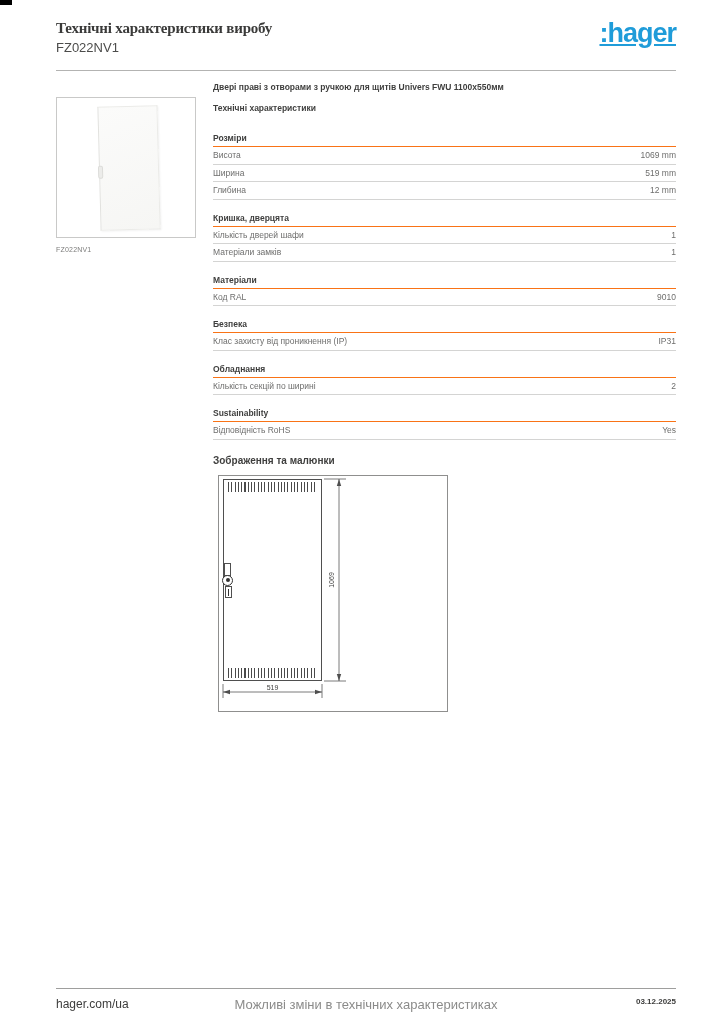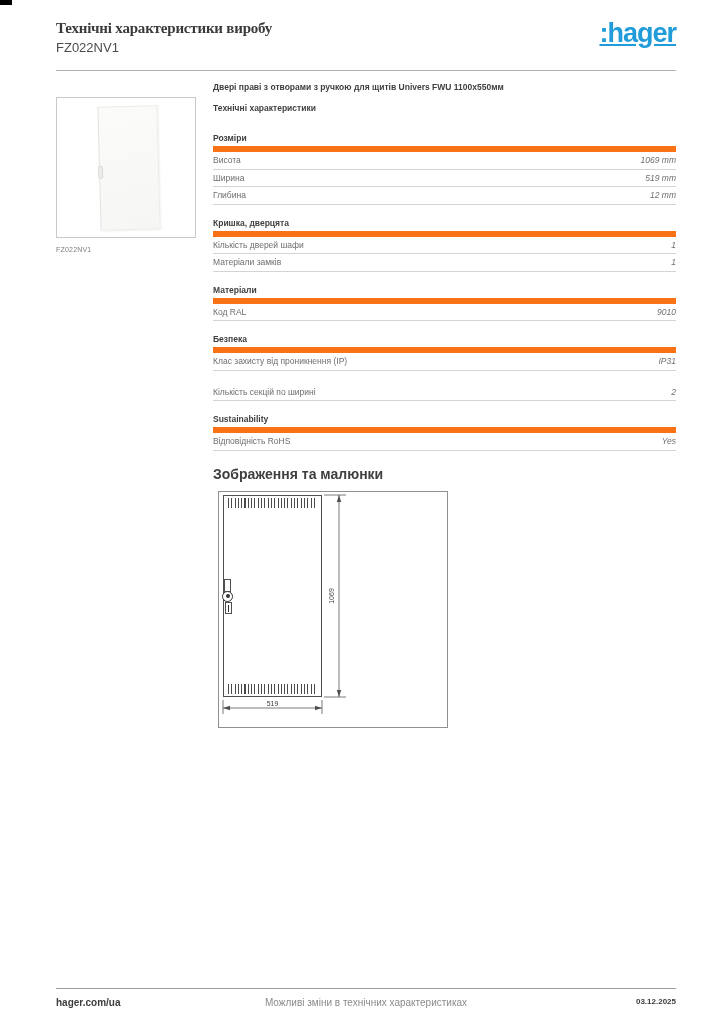--- a/index.html
+++ b/index.html
@@ -32,27 +32,27 @@
                        background: #ececea; border: 1px solid #dcdcd9; border-radius: 2px; }
   .photo-caption { margin-top: 8px; font-size: 7px; color: #7c7c7b; letter-spacing: 0.2px; }
 
   
   .content { position: absolute; left: 213px; top: 82px; width: 463px; }
   .desc { font-size: 8.5px; font-weight: bold; color: #3f3f3e; }
   .specs-heading { font-size: 8.5px; font-weight: bold; color: #3f3f3e; margin-top: 11px; }
   .sections { margin-top: 20px; }
   .spec-section { margin-bottom: 13px; }
   .sec-title { font-size: 8.5px; font-weight: bold; color: #3f3f3e;
-               padding-bottom: 3px; border-bottom: 6px solid #f97316; }
+               padding-bottom: 3px; border-bottom: 1px solid #f97316; }
   .spec-row { display: flex; justify-content: space-between; font-size: 8.5px; color: #6e6e6d;
               padding: 3px 0 3.5px; border-bottom: 1px solid #d4d4d3; }
-  .spec-row .val { text-align: right; white-space: nowrap; font-style: italic; }
-
-  
-  .drawing-heading { font-size: 14px; font-weight: bold; color: #3f3f3e; margin-top: 15px; }
+  .spec-row .val { text-align: right; white-space: nowrap; }
+
+  
+  .drawing-heading { font-size: 10px; font-weight: bold; color: #3f3f3e; margin-top: 15px; }
   .drawing-box { margin-top: 9px; margin-left: 5px; width: 230px; height: 237px;
                  border: 1px solid #8f8f8e; position: relative; background: #fff; }
   .door { position: absolute; left: 4px; top: 3px; width: 99px; height: 202px; border: 1px solid #4f4f4f; }
   .vent { position: absolute; left: 4px; right: 4px; height: 10px;
           background: repeating-linear-gradient(to right, #4a4a4a 0, #4a4a4a 1px, transparent 1px, transparent 3.3px); }
   .vent-top { top: 2px; }
   .vent-bottom { bottom: 2px; }
   .handle-top { position: absolute; left: 5px; top: 87px; width: 7px; height: 13px;
                 border: 1px solid #4f4f4f; background: #fff; z-index: 2; }
   .handle-circle { position: absolute; left: 3px; top: 99px; width: 11px; height: 11px;
@@ -61,22 +61,22 @@
                           background: #333; border-radius: 50%; }
   .handle-bottom { position: absolute; left: 6px; top: 110px; width: 7px; height: 12px;
                    border: 1px solid #4f4f4f; background: #fff; z-index: 2; }
   .handle-bottom::after { content: ""; position: absolute; left: 2px; top: 2px; width: 1px; height: 7px; background: #333; }
   .dim-svg { position: absolute; left: 0; top: 0; }
   .dim-svg text { font-family: "Liberation Sans", sans-serif; fill: #3f3f3e; }
 
   
   .footer-rule { position: absolute; left: 56px; top: 988px; width: 620px; border-top: 1px solid #9e9e9d; }
   .footer { position: absolute; left: 56px; top: 997px; width: 620px; }
-  .footer-left { position: absolute; left: 0; font-size: 10px; font-weight: bold; color: #3c3c3b; }
-  .footer-center { position: absolute; left: 50%; transform: translateX(-50%); font-size: 10px; color: #8b8b8a; white-space: nowrap; }
+  .footer-left { position: absolute; left: 0; font-size: 12px; font-weight: normal; color: #3c3c3b; }
+  .footer-center { position: absolute; left: 50%; transform: translateX(-50%); font-size: 13px; color: #8b8b8a; white-space: nowrap; }
   .footer-right { position: absolute; right: 0; font-size: 8px; font-weight: bold; color: #3c3c3b; padding-left: 17px; }
 </style>
 </head>
 <body>
 
 <div class="corner-mark"></div>
 
 <header class="header">
   <div class="page-title">Технічні характеристики виробу</div>
   <div class="product-code">FZ022NV1</div>
@@ -137,20 +137,21 @@
 
     <section class="spec-section">
       <div class="sec-title">Безпека</div>
       <div class="spec-row">
         <span class="lbl">Клас захисту від проникнення (IP)</span>
         <span class="val">IP31</span>
       </div>
     </section>
 
     <section class="spec-section">
+      <div class="sec-title">Обладнання</div>
       <div class="spec-row">
         <span class="lbl">Кількість секцій по ширині</span>
         <span class="val">2</span>
       </div>
     </section>
 
     <section class="spec-section">
       <div class="sec-title">Sustainability</div>
       <div class="spec-row">
         <span class="lbl">Відповідність RoHS</span>

